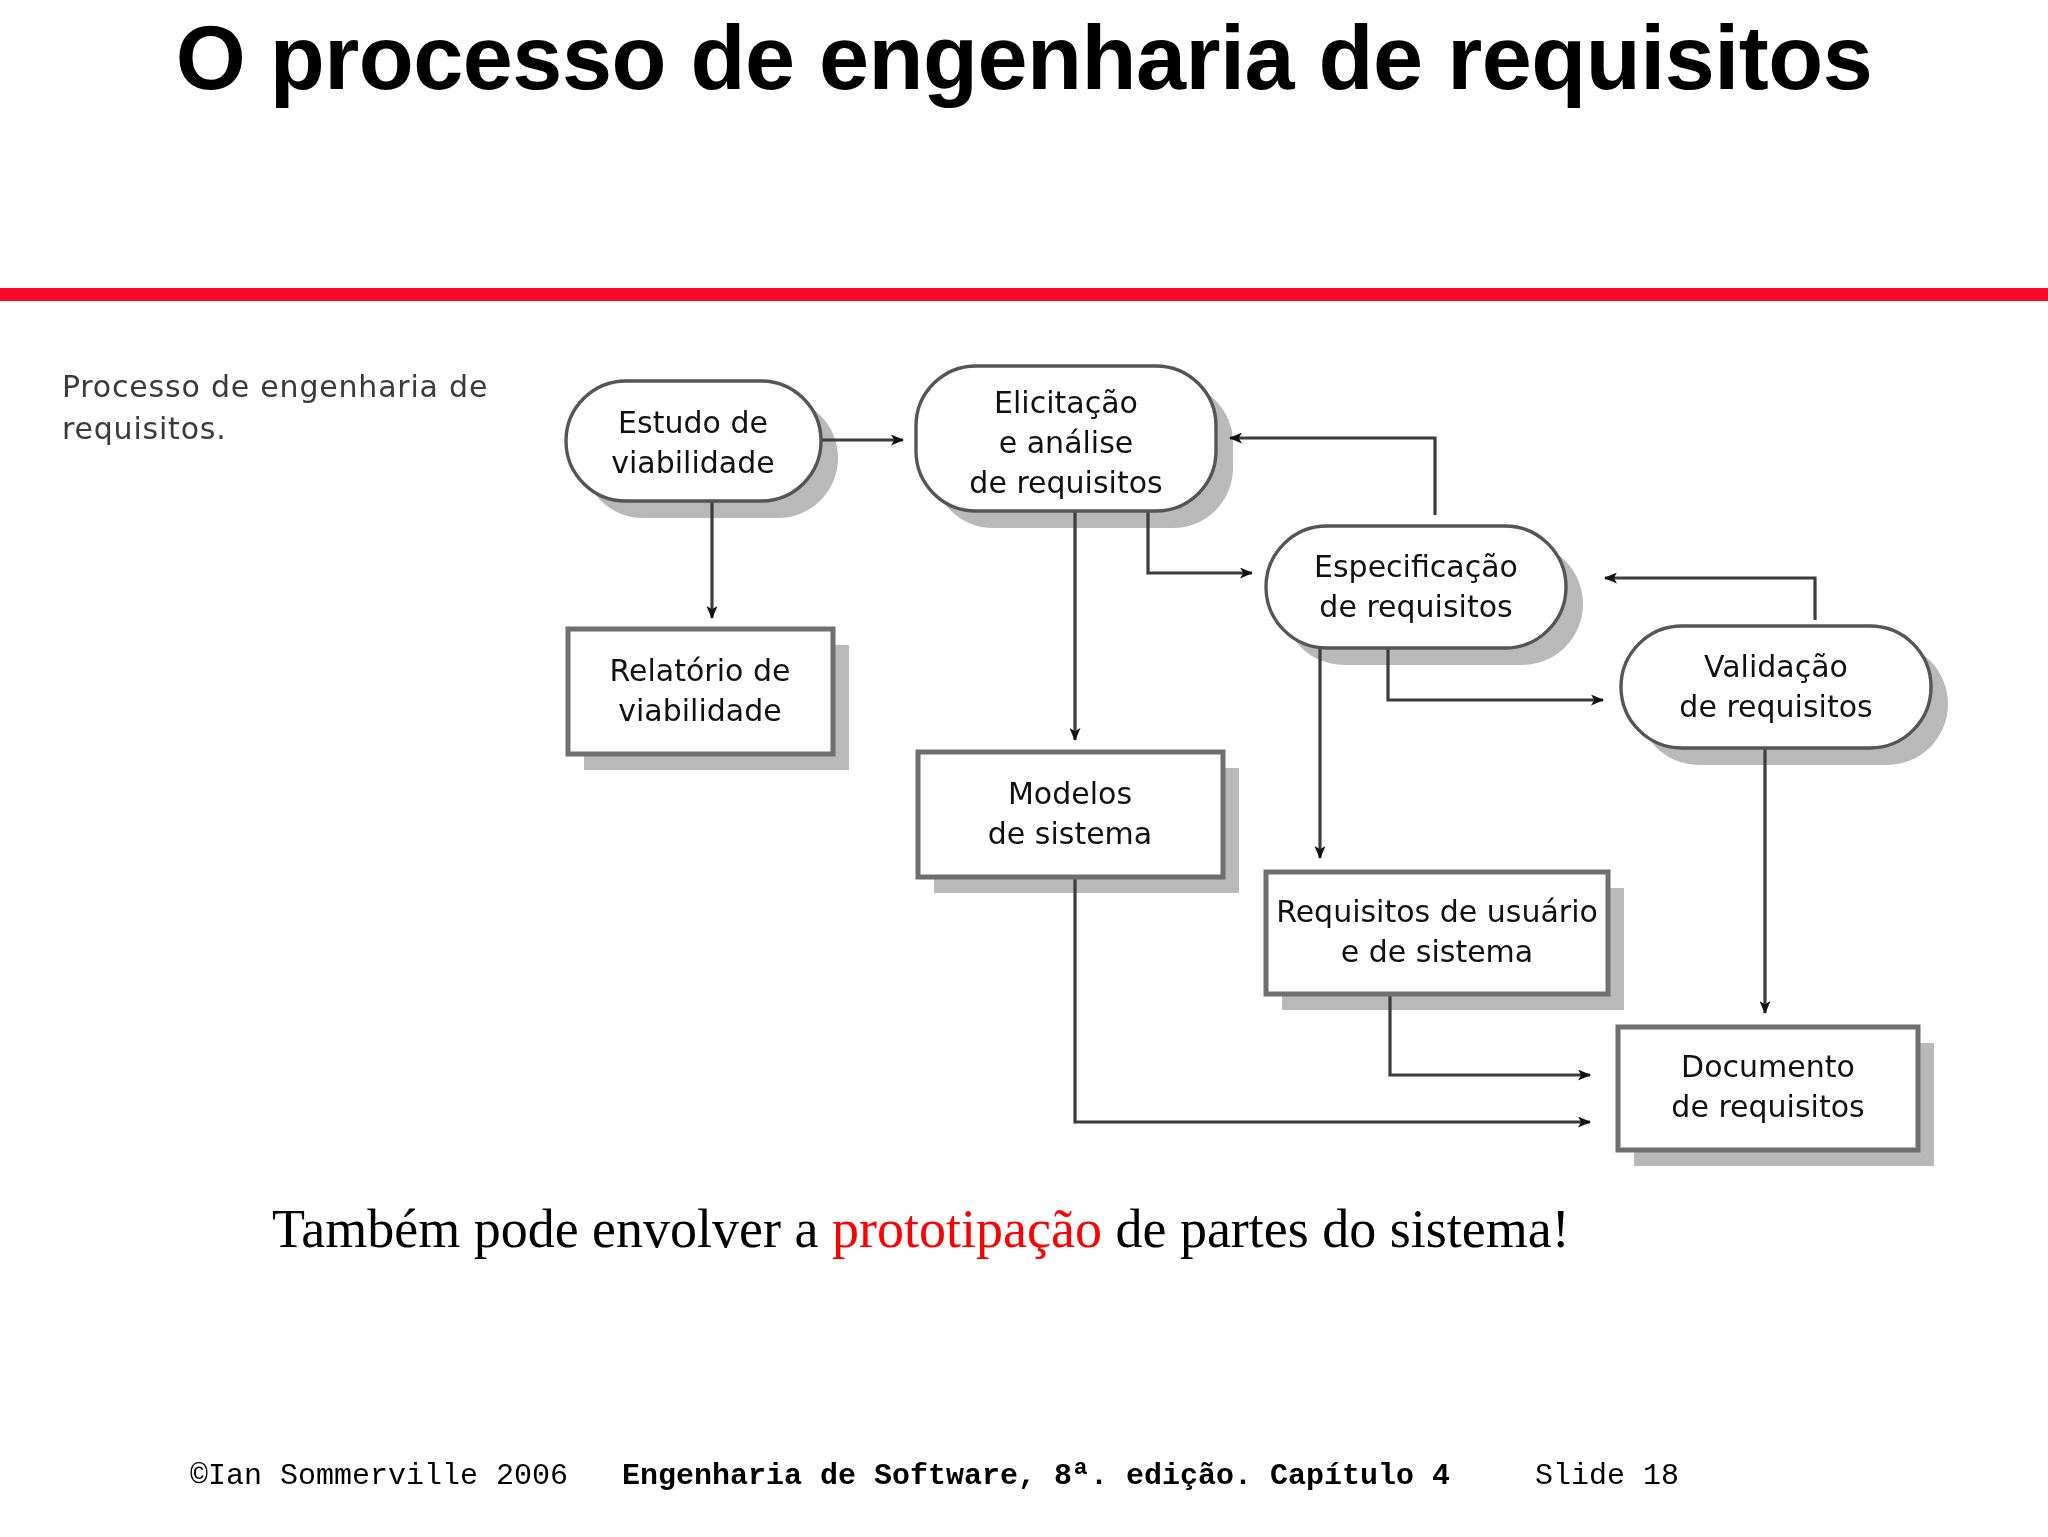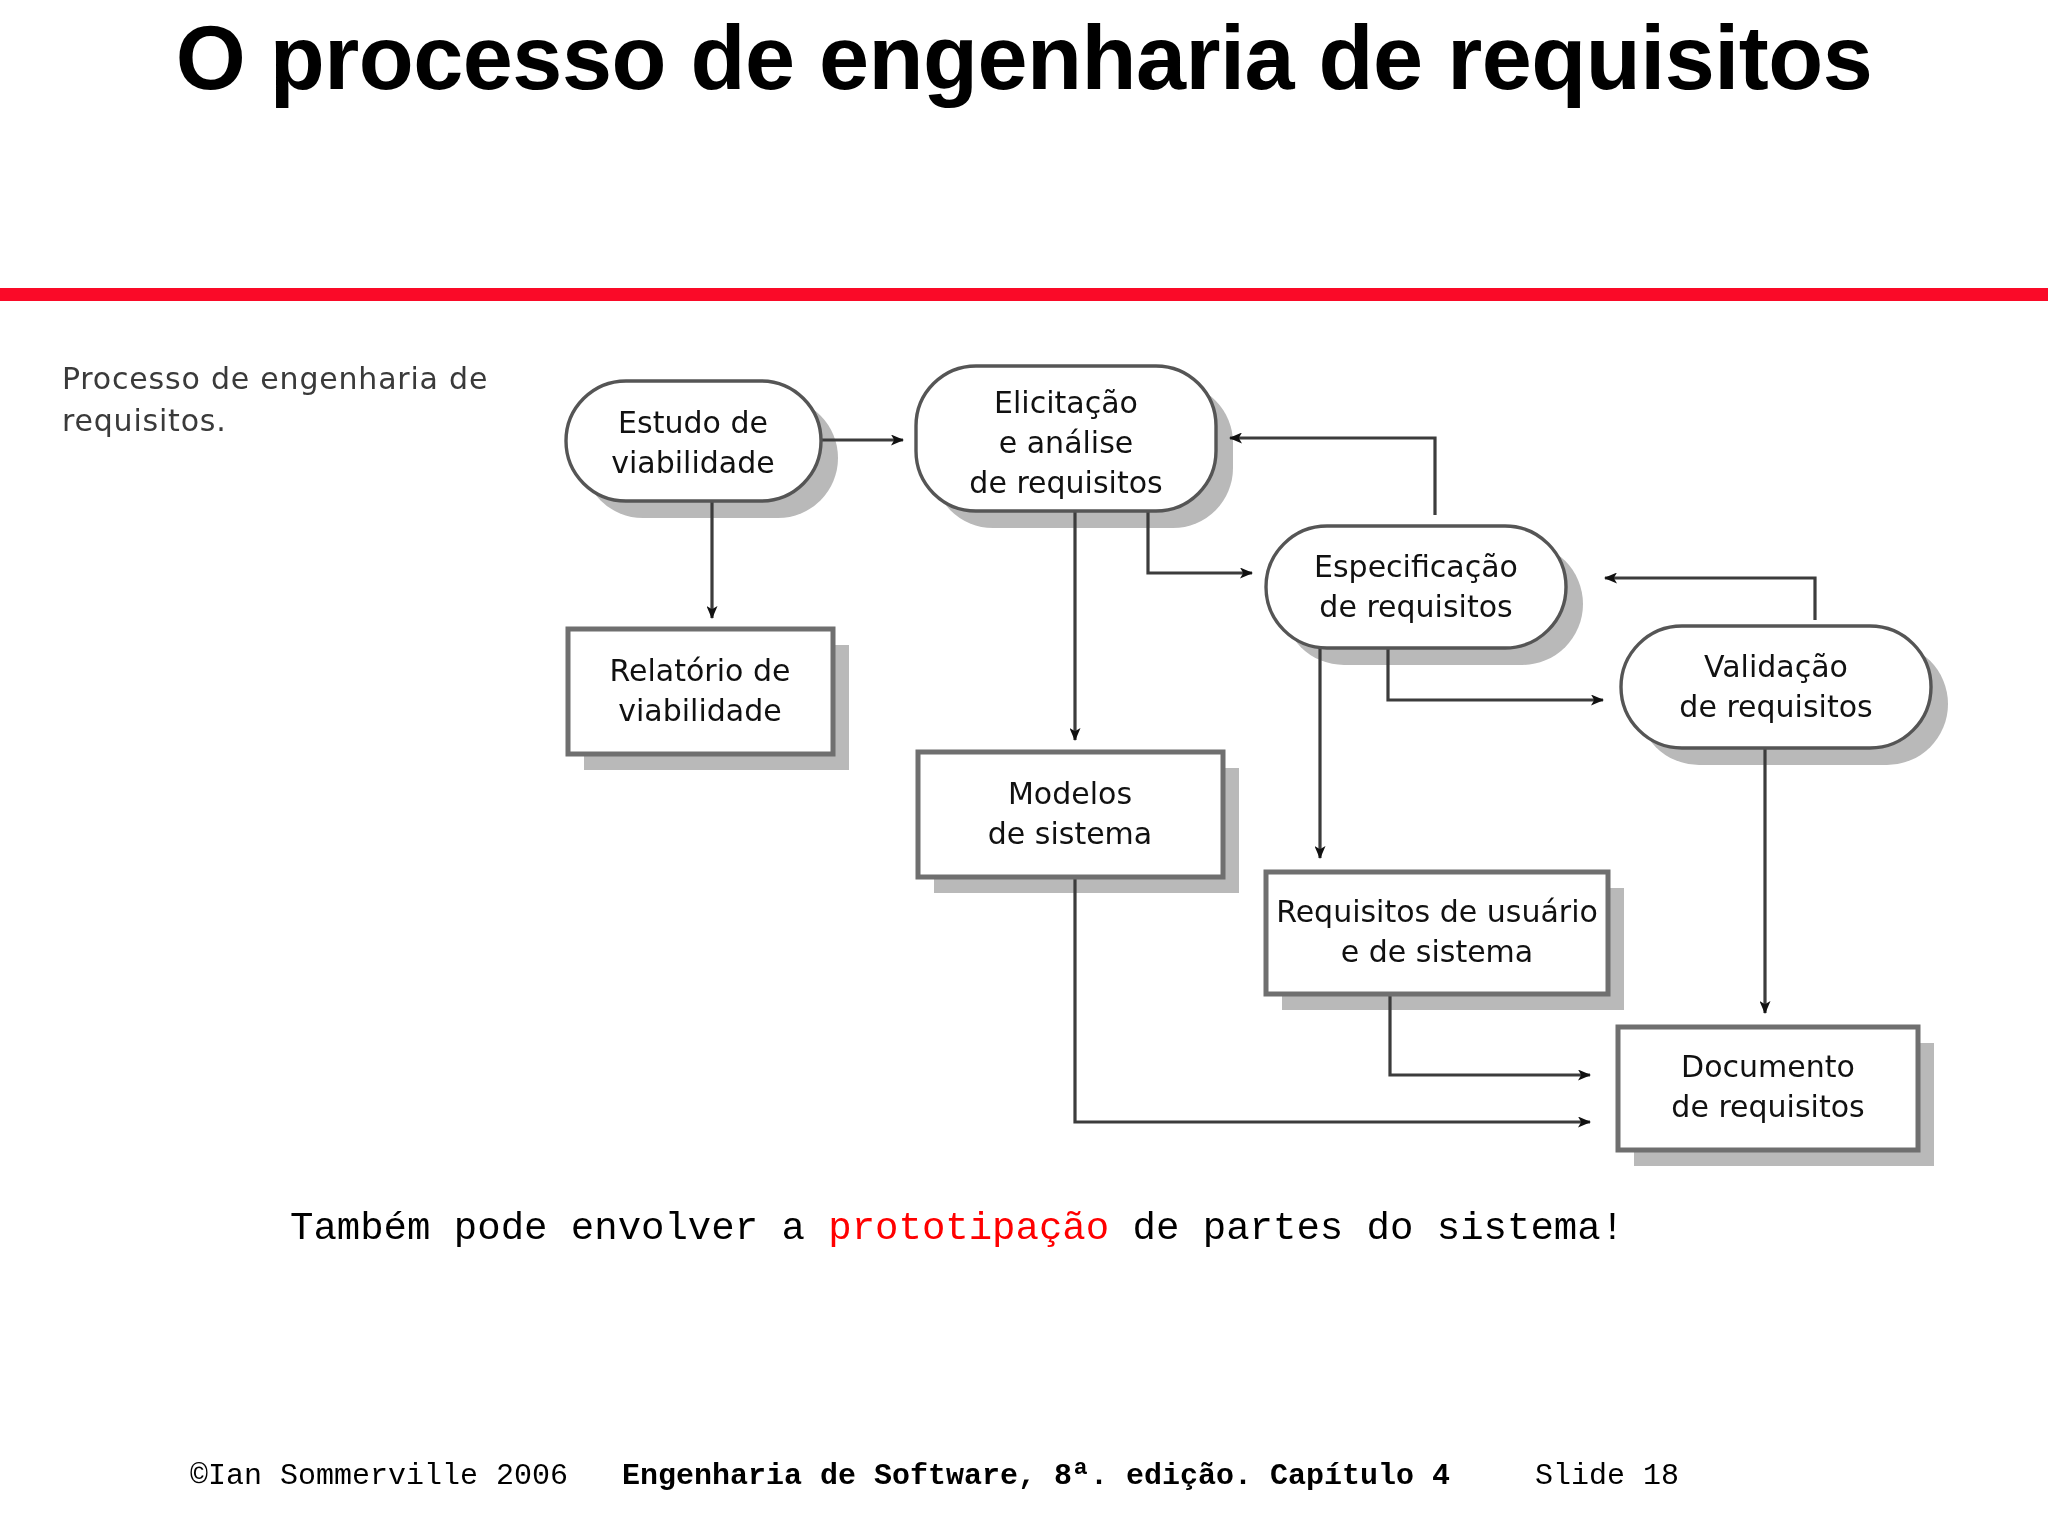--- a/index.html
+++ b/index.html
@@ -49,21 +49,21 @@
     width: 430px;
   }
   #figure-number {
     font-family: "DejaVu Sans", sans-serif;
     font-size: 33px;
     font-weight: bold;
     color: #1a1a1a;
     letter-spacing: 0.3px;
   }
   #figure-caption-text {
-    margin-top: 6px;
+    margin-top: 14px;
     font-family: "DejaVu Sans", sans-serif;
     font-size: 30px;
     line-height: 42px;
     color: #3a3a3a;
     letter-spacing: 0.8px;
   }
 
   
   #process-diagram {
     position: absolute;
@@ -79,25 +79,24 @@
     text-anchor: middle;
     dominant-baseline: middle;
   }
 
   
   #body-note {
     position: absolute;
     left: 272px;
     top: 1195px;
     width: 1560px;
-    font-family: Liberation Mono, monospace;
-    font-size: 39px;
+    font-family: Liberation Serif, serif;
+    font-size: 54px;
     line-height: 68px;
     color: #000000;
-    margin-left: 18px;
   }
   #body-note .accent { color: #FF0000; }
 
   
   #slide-footer {
     position: absolute;
     left: 0;
     top: 1448px;
     width: 2048px;
     height: 56px;

